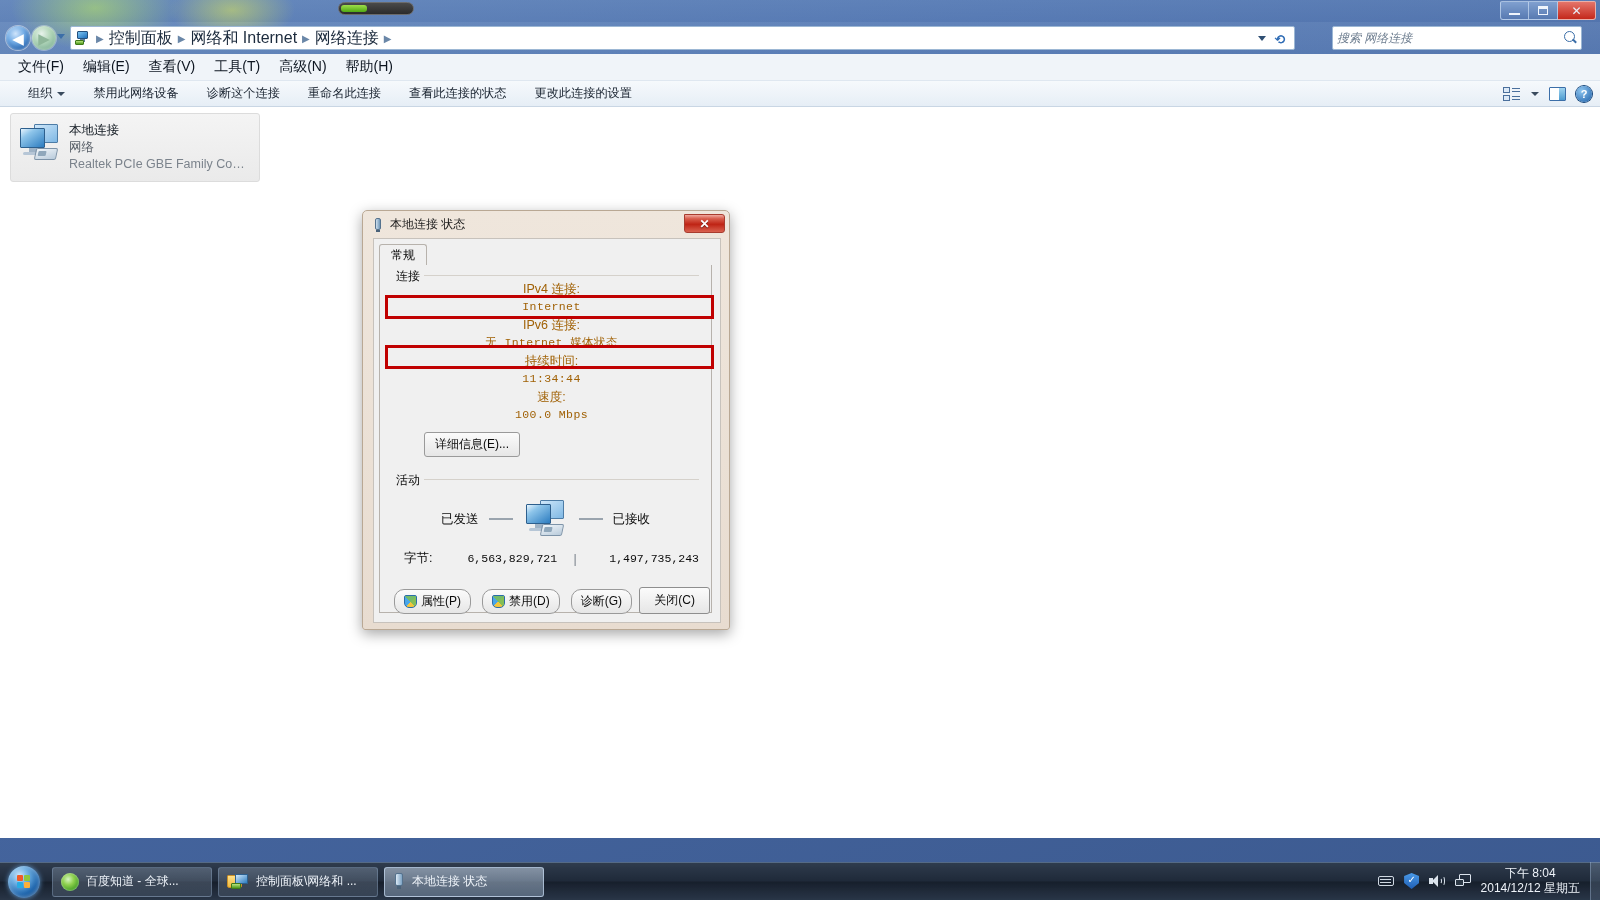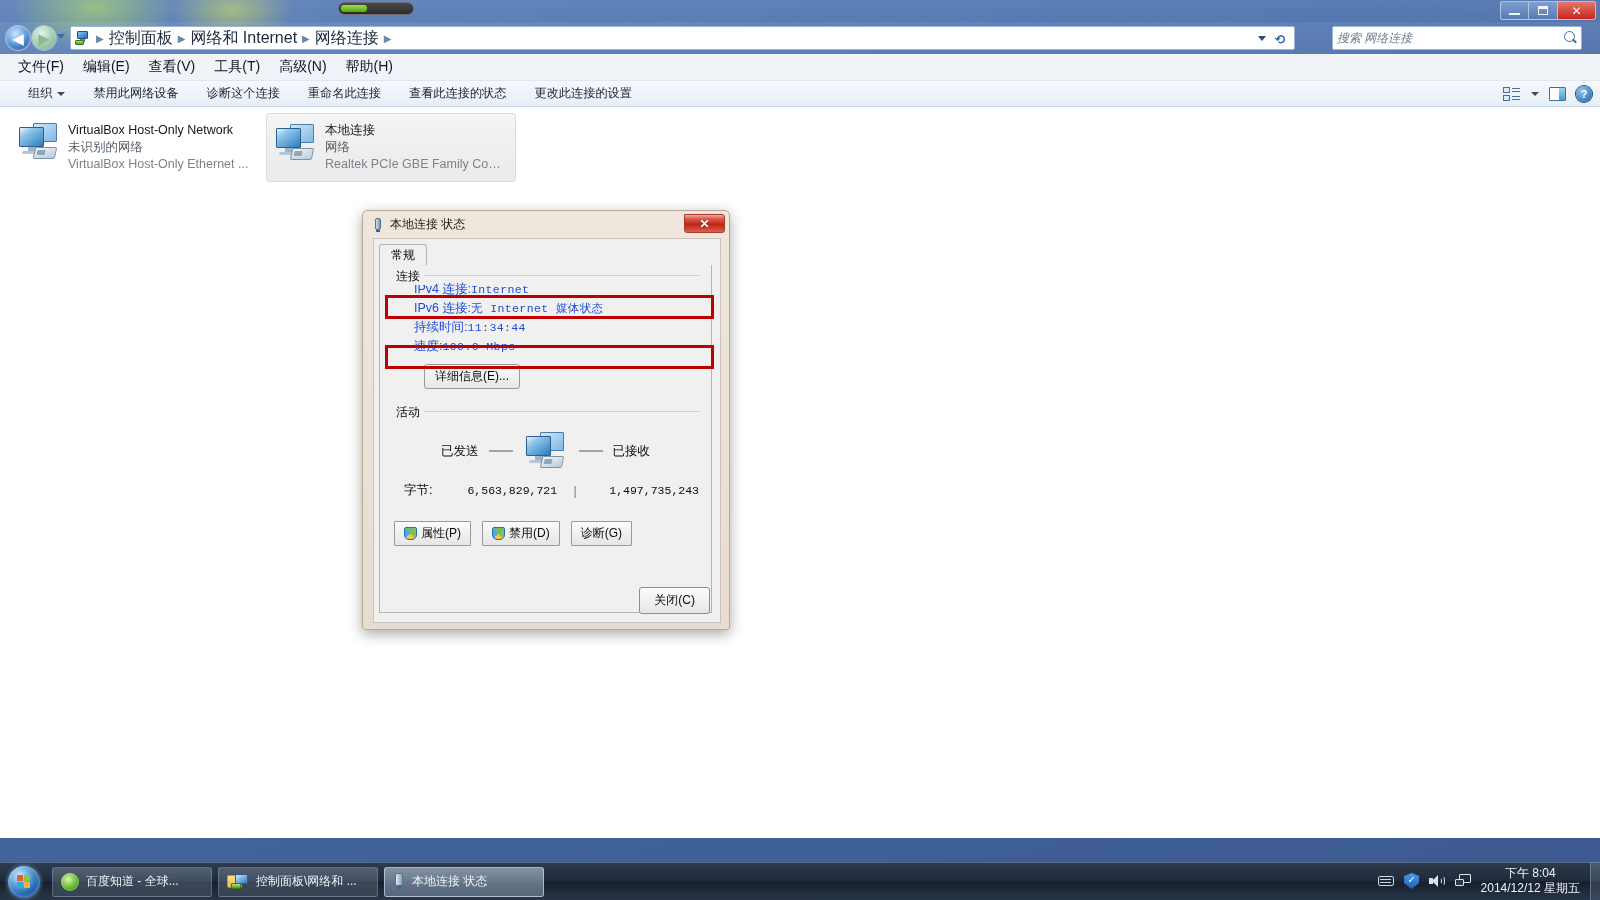--- a/index.html
+++ b/index.html
@@ -257,24 +257,25 @@
     position:absolute; left:5px; top:26px; width:333px; height:348px;
     background:#f0f0f0; border:1px solid #b7b2ac; border-top:none;
   }
   .group { position:relative; margin:10px 12px 0 12px; }
   .group-label {
     position:absolute; left:0; top:-7px; background:#f0f0f0; padding:0 4px;
     font-size:12px; color:#0b0b0b; z-index:2;
   }
   .group-box { border-top:1px solid #d5d1cb; padding-top:4px; }
   .row {
-    display:flex; justify-content:flex-start; align-items:center;
-    padding:1px 10px 1px 22px; font-size:12.5px; color:#1d4ed8;
+    display:flex; justify-content:space-between; align-items:center;
+    padding:1px 10px 1px 22px; font-size:12.5px; color:#a16207;
     font-family:"Liberation Sans","DejaVu Sans",sans-serif;
     line-height:17px;
+    flex-direction:column;
   }
   .row .val { font-family:"Liberation Mono","DejaVu Sans Mono",monospace; font-size:11.5px; letter-spacing:0.4px; }
   .row .lbl { white-space:nowrap; }
   .detail-btn {
     margin:8px 0 0 32px;
     font-size:12px; padding:3px 10px;
     background:linear-gradient(180deg,#fbfbfb,#e6e6e6);
     border:1px solid #9a9a9a; border-radius:3px; color:#0b0b0b;
     font-family:"Liberation Sans",sans-serif;
   }
@@ -290,21 +291,21 @@
   }
   .bytes-label { width:62px; padding-left:12px; }
   .bytes-sent { width:112px; text-align:right; font-family:"Liberation Mono","DejaVu Sans Mono",monospace; font-size:11.5px; }
   .bytes-mid { width:38px; text-align:center; color:#7a838c; }
   .bytes-recv { width:112px; text-align:right; font-family:"Liberation Mono","DejaVu Sans Mono",monospace; font-size:11.5px; }
   .btnrow { display:flex; gap:11px; margin:22px 0 0 14px; }
   .shieldbtn {
     display:flex; align-items:center; gap:4px;
     font-size:12px; padding:3px 9px;
     background:linear-gradient(180deg,#fbfbfb,#e6e6e6);
-    border:1px solid #9a9a9a; border-radius:1px; color:#0b0b0b;
+    border:1px solid #9a9a9a; border-radius:10px; color:#0b0b0b;
   }
   .shield {
     width:13px;height:13px;flex:none;
     background:
       linear-gradient(135deg,#4aa6e8 0%, #4aa6e8 50%, #f2c53d 50%, #f2c53d 100%);
     border:1px solid #2a6ea8;
     border-radius:2px 2px 5px 5px;
     position:relative;
   }
   .shield::after{
@@ -510,34 +511,20 @@
       </div>
       <div class="cmdarrow"></div>
       <div class="paneicon"></div>
       <div class="helpicon">?</div>
     </div>
   </div>
 
   <div class="content">
     <div class="adapters">
 
-      <div class="adapter">
-        <div class="nic-icon">
-          <div class="mon2"></div>
-            <div class="mon1"></div>
-            <div class="stand"></div>
-            <div class="foot"></div>
-            <div class="rj"></div>
-        </div>
-        <div class="ad-text">
-          <span class="ad-name">VirtualBox Host-Only Network</span>
-          <span class="ad-sub">未识别的网络</span>
-          <span class="ad-dev">VirtualBox Host-Only Ethernet ...</span>
-        </div>
-      </div>
 
       <div class="adapter selected">
         <div class="nic-icon">
           <div class="mon2"></div>
             <div class="mon1"></div>
             <div class="stand"></div>
             <div class="foot"></div>
             <div class="rj"></div>
         </div>
         <div class="ad-text">

